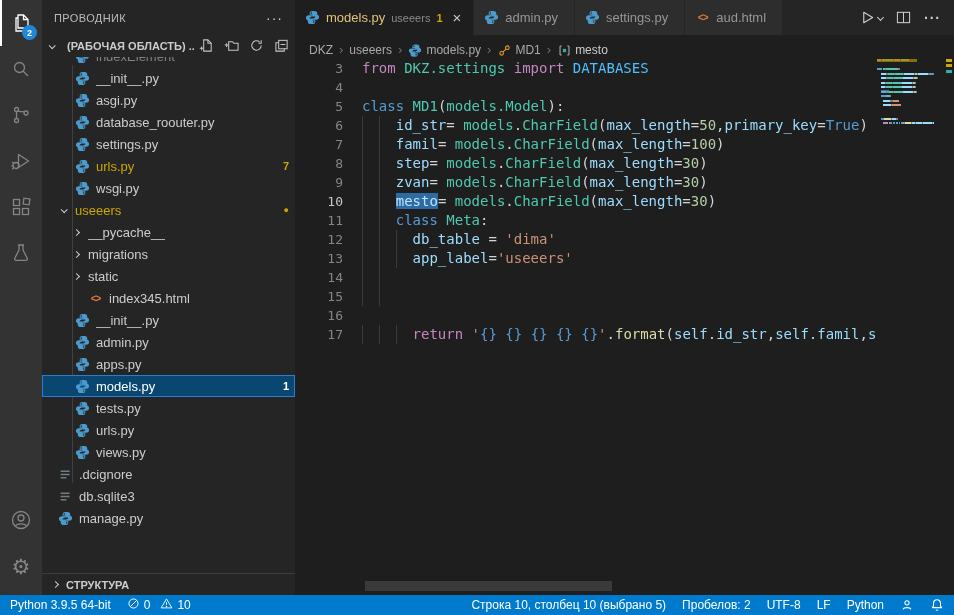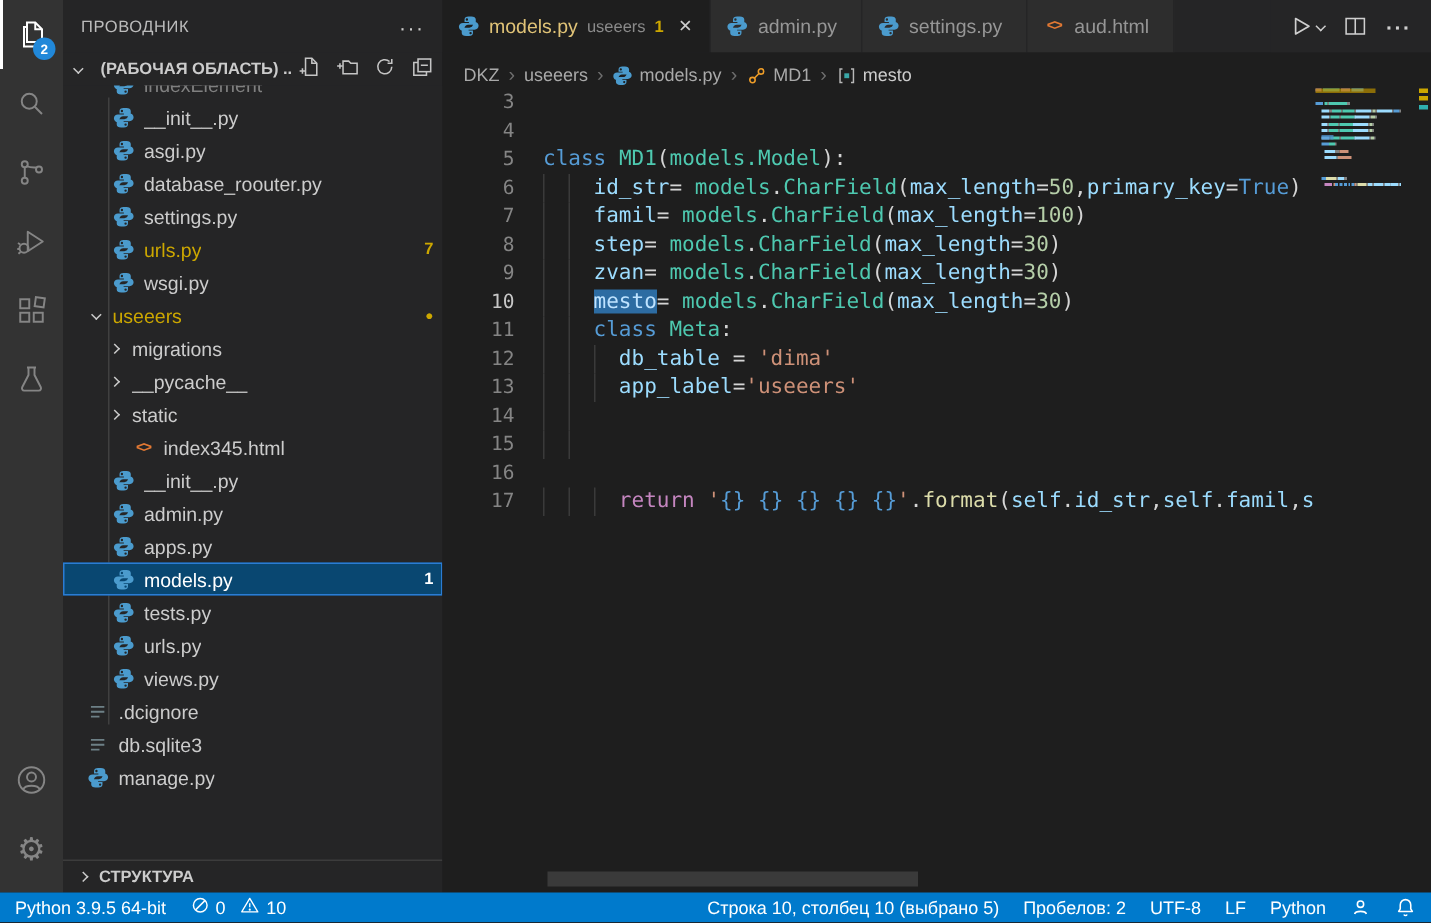--- a/index.html
+++ b/index.html
@@ -256,26 +256,26 @@
         </div>
         <div class="trow">
           <span class="tind" style="width:16px"></span>
           <span class="chev cd"></span>
           <span class="tlab mod">useeers</span>
           <span class="tdot">●</span>
         </div>
         <div class="trow">
           <span class="tind" style="width:29px"></span>
           <span class="chev cr"></span>
-          <span class="tlab">migrations</span>
+          <span class="tlab">__pycache__</span>
         </div>
         <div class="trow">
           <span class="tind" style="width:29px"></span>
           <span class="chev cr"></span>
-          <span class="tlab">__pycache__</span>
+          <span class="tlab">migrations</span>
         </div>
         <div class="trow">
           <span class="tind" style="width:29px"></span>
           <span class="chev cr"></span>
           <span class="tlab">static</span>
         </div>
         <div class="trow">
           <span class="tind" style="width:46px"></span>
           <span class="fic">
             <span class="htmltxt">&lt;&gt;</span>
@@ -485,20 +485,21 @@
               <rect x="6" y="6" width="4" height="4" fill="#39a7a7"></rect>
             </svg>
           </span>
           <span>mesto</span>
         </span>
       </div>
     <div class="codearea">
       <div class="codelines">
           <div class="cl">
             <span class="ln">3</span>
+            <span class="ltext"><span class="tk ctrl">from</span><span class="tk pln"> </span><span class="tk typ">DKZ.settings</span><span class="tk pln"> </span><span class="tk ctrl">import</span><span class="tk pln"> </span><span class="tk cst">DATABASES</span></span>
           </div>
           <div class="cl">
             <span class="ln">4</span>
             <span class="ltext"></span>
           </div>
           <div class="cl">
             <span class="ln">5</span>
             <span class="ltext"><span class="tk kw">class</span><span class="tk pln"> </span><span class="tk typ">MD1</span><span class="tk pln">(</span><span class="tk typ">models.Model</span><span class="tk pln">):</span></span>
           </div>
           <div class="cl">

